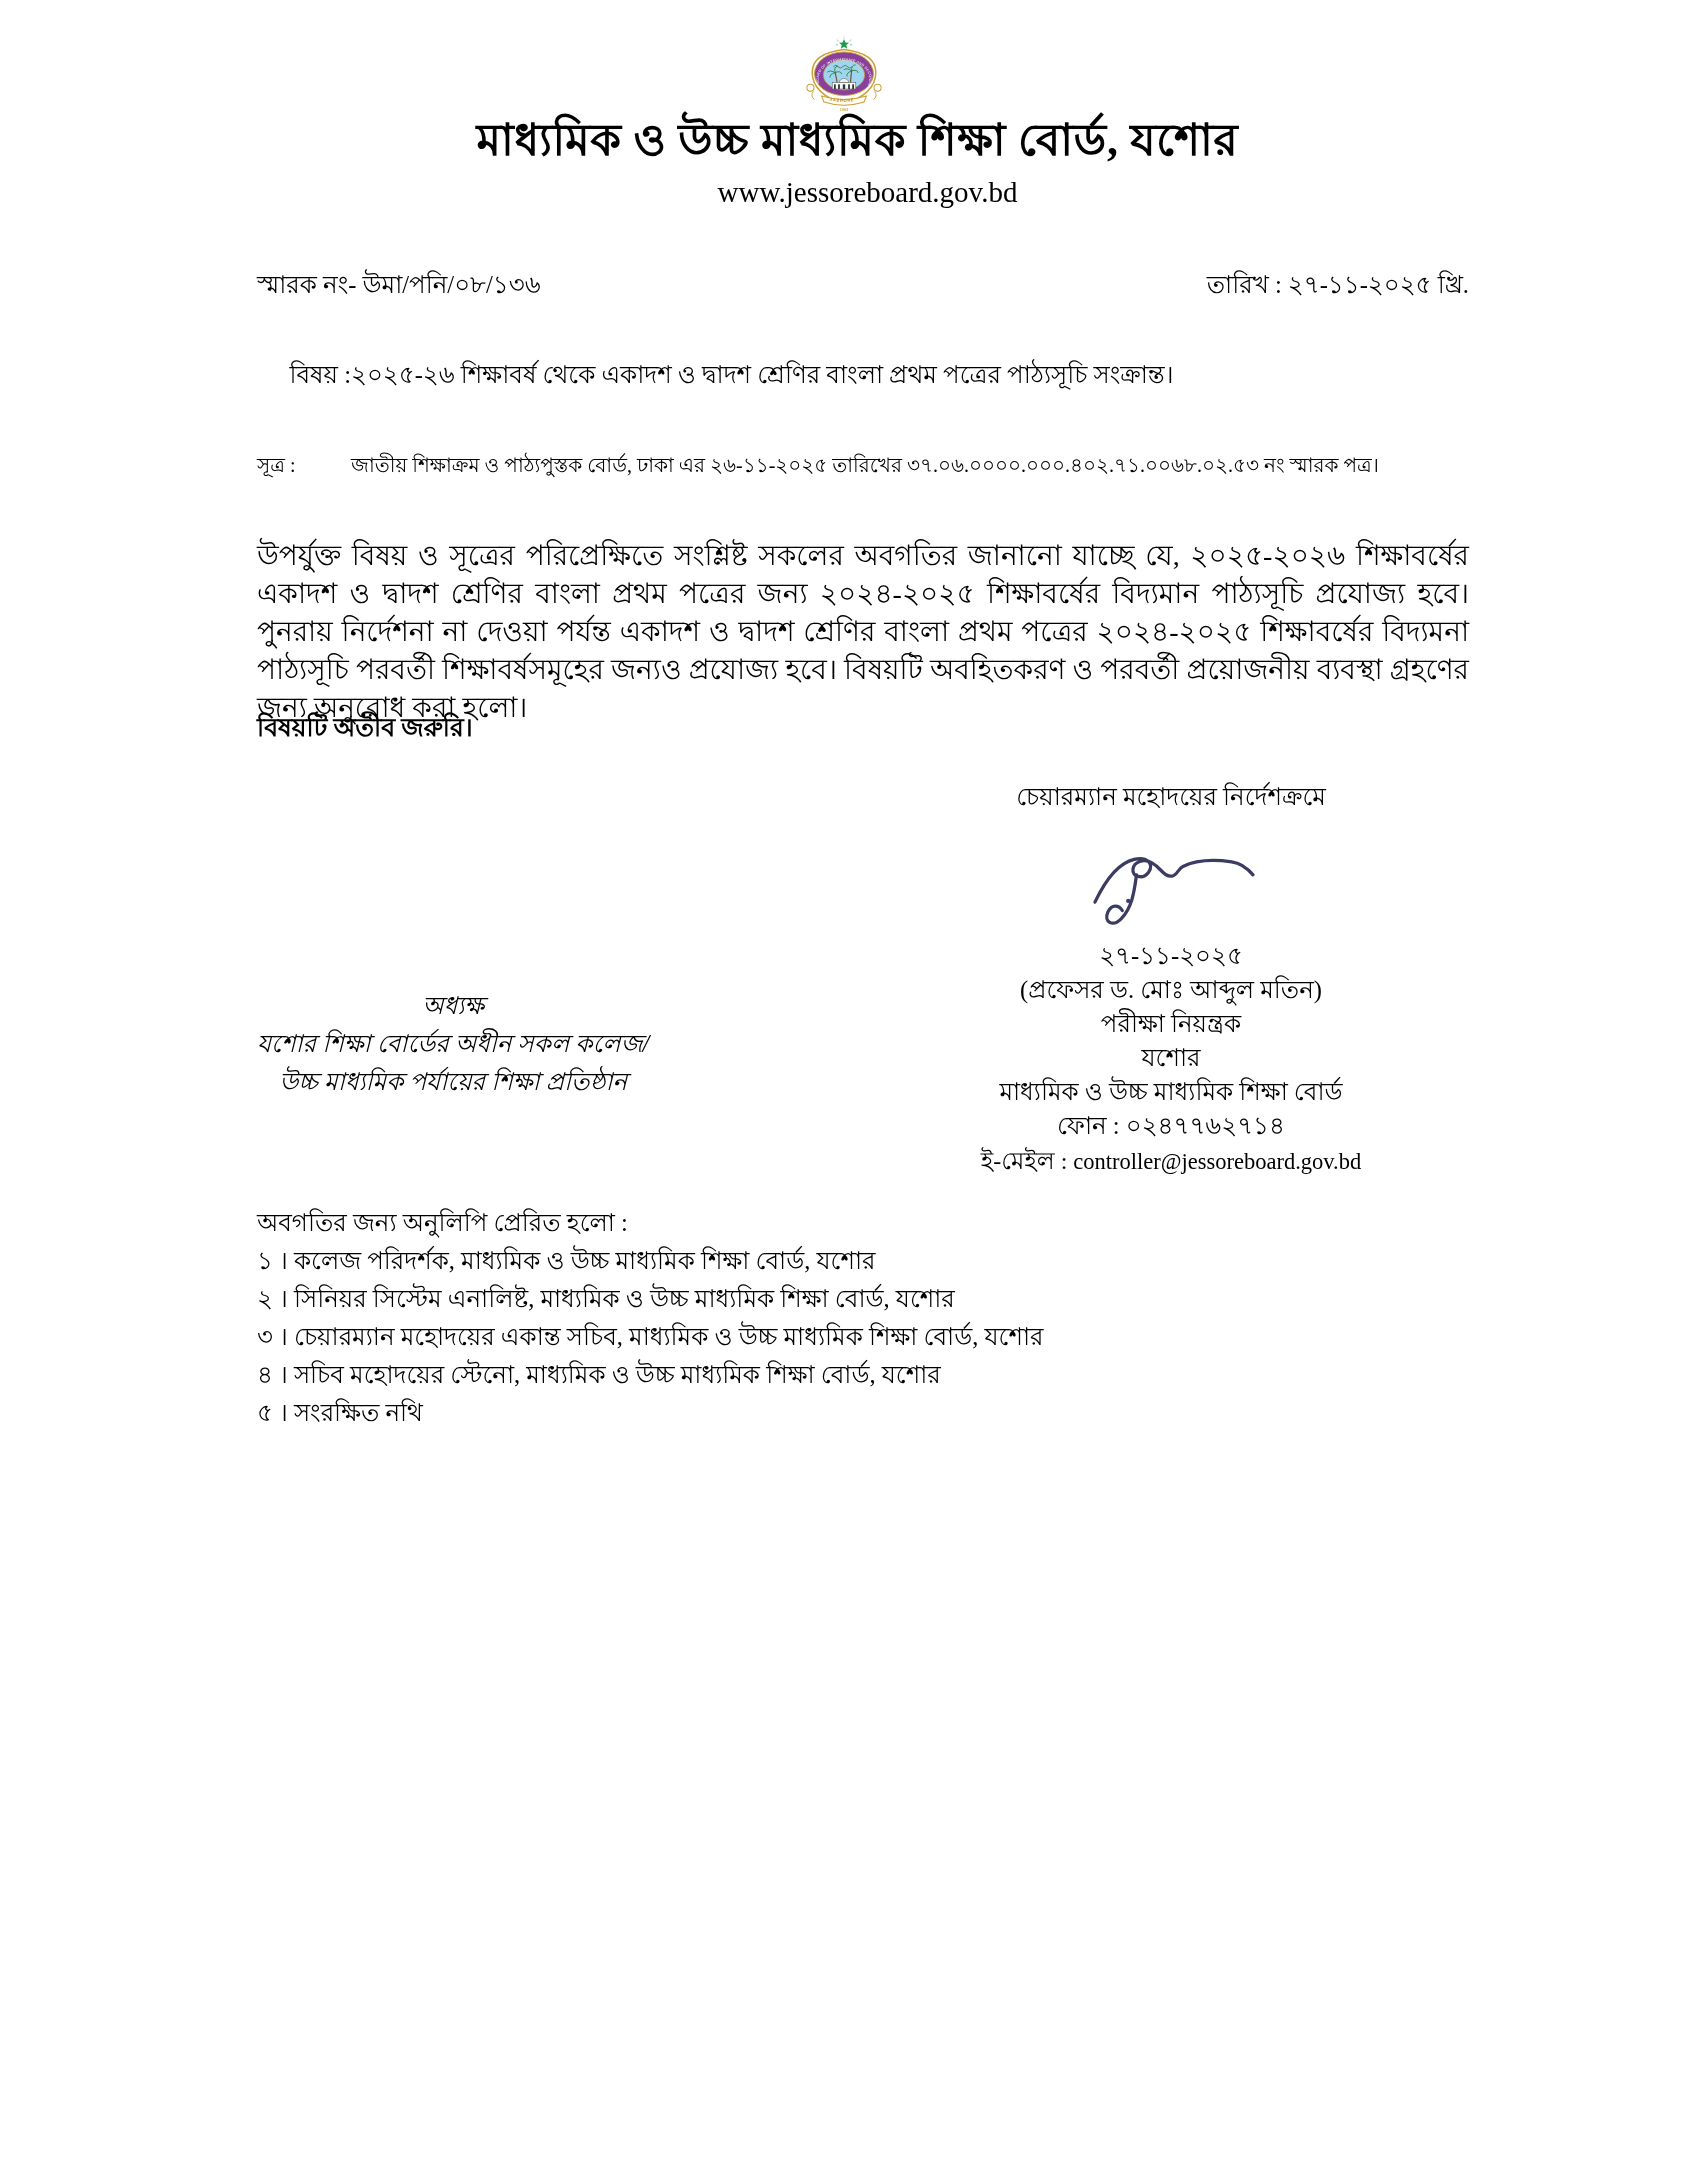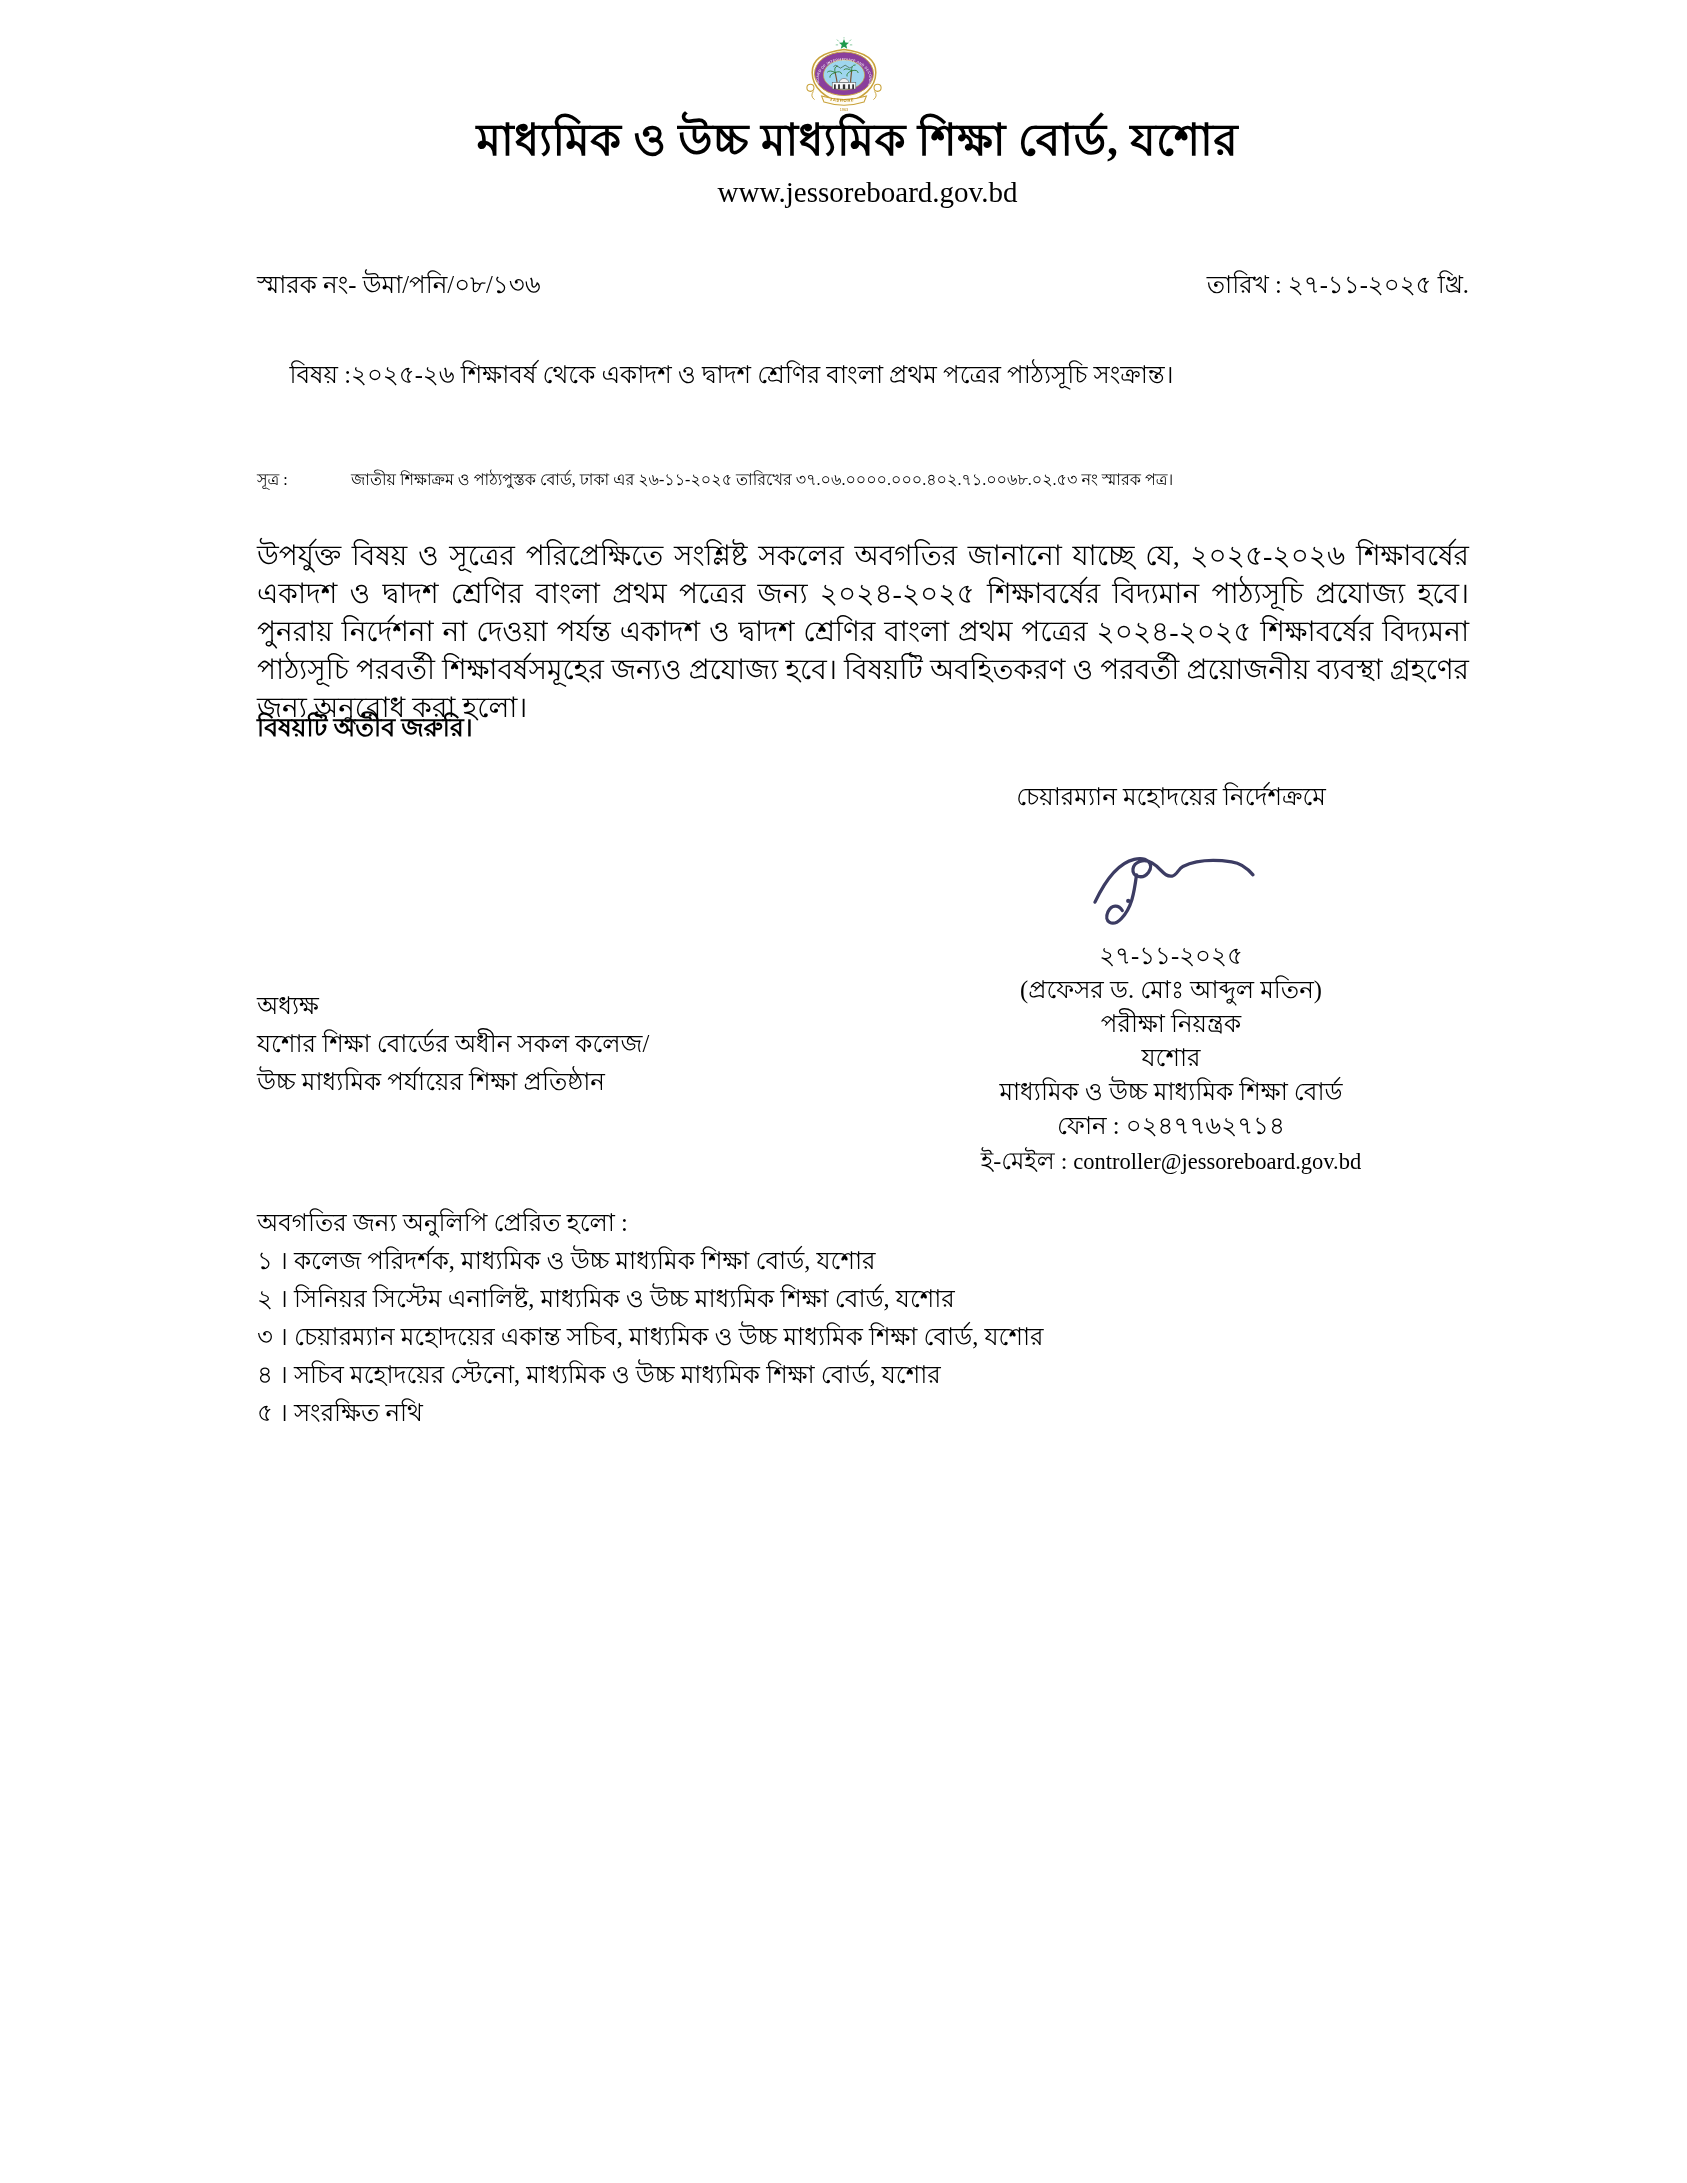--- a/index.html
+++ b/index.html
@@ -17,37 +17,37 @@
   .logo-wrap { display:block; margin:0 auto; width:106px; height:77px; }
   .org-name { font-size:44px; font-weight:bold; line-height:53px; margin-top:0; letter-spacing:0.7px;margin-left:28px; }
   .website { font-size:29px; line-height:36px; margin-top:6.6px; font-family:"Liberation Serif","DejaVu Serif",serif;padding-left:48px; }
 
   .meta-row {
     position:absolute; top:266px; left:257px; right:218px;
     display:flex; justify-content:space-between; font-size:24.5px;
   }
   .subject-row { position:absolute; top:356px; left:257px; right:218px; display:flex; font-size:24.5px;text-align:right; }
   .subject-label { flex:0 0 94px; }
-  .source-row { position:absolute; top:467px; left:257px; right:198px; display:flex; font-size:16px; }
+  .source-row { position:absolute; top:450px; left:257px; right:198px; display:flex; font-size:20px; }
   .source-label { flex:0 0 94px; }
 
   .body-para {
     position:absolute; top:537px; left:257px; right:218px;
     font-size:28px; line-height:38px; text-align:justify;
   }
   .urgent { position:absolute; top:708px; left:257px; font-size:25px; font-weight:bold; }
 
   .right-col { position:absolute; top:781px; left:946px; width:450px; text-align:center; }
   .directive { font-size:24.5px; line-height:32px; }
   .sig-svg { display:block; margin:25px auto 0 auto; width:198px; height:101px; }
   .sig-line { font-size:24.5px; line-height:34px; }
   .email-line { font-size:24px; line-height:36px; }
   .email-latin { font-family:"Liberation Serif","DejaVu Serif",serif; font-size:22.5px; }
 
-  .left-col { position:absolute; top:987px; left:257px; font-size:24.5px; line-height:38px; text-align:left; }
+  .left-col { position:absolute; top:987px; left:257px; font-size:24.5px; line-height:38px; text-align:center;font-style:italic; }
 
   .cc-block { position:absolute; top:1204px; left:257px; right:198px; font-size:24.5px; line-height:38px; }
   .cc-item { white-space:nowrap; }
 </style>
 </head>
 <body>
 
 <div class="page">
 
   <div class="header">

